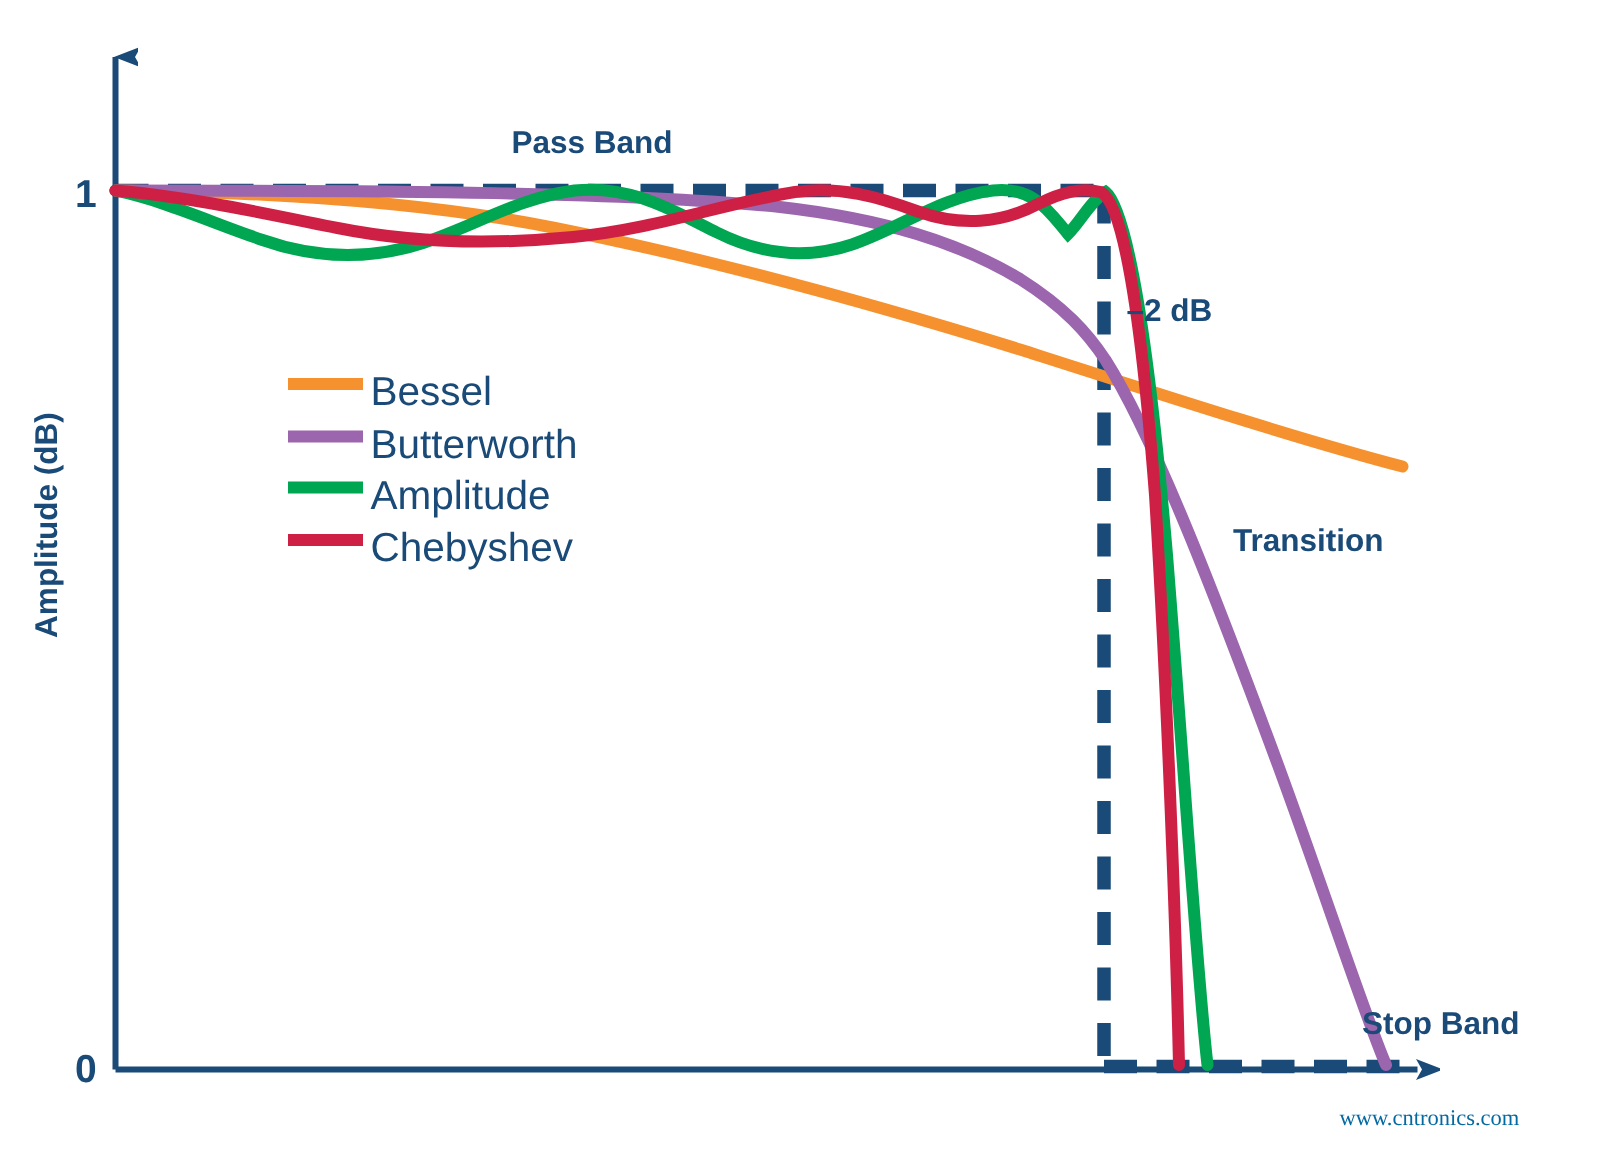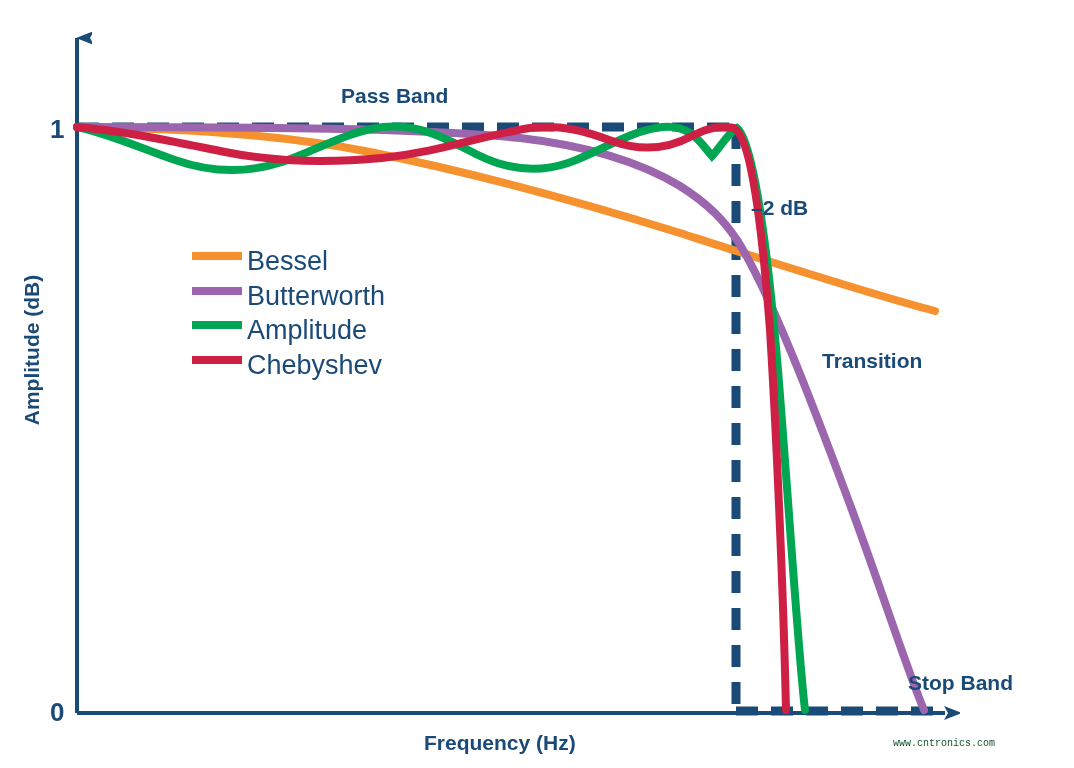--- a/index.html
+++ b/index.html
@@ -15,23 +15,23 @@
   #stopband-label{left:908px;top:659px;font-size:21px;margin-top:12px;}
   #ylabel{left:-48px;top:338px;width:160px;font-size:21px;
           transform:rotate(-90deg);text-align:center;}
   #xlabel{left:424px;top:731px;font-size:21px;}
   #tick-one{left:50px;top:114px;font-size:26px;}
   #tick-zero{left:50px;top:697px;font-size:26px;}
   .legend-text{position:absolute;color:#1a4a77;font-weight:normal;
                font-size:27px;font-family:"Liberation Sans", sans-serif;}
   #lg0{left:247px;top:246px;} #lg1{left:247px;top:281px;}
   #lg2{left:247px;top:315px;} #lg3{left:247px;top:350px;}
-  #watermark{position:absolute;left:893px;top:738px;font-size:10px;
-             color:#14532d;font-weight:normal;
-             font-family:Liberation Mono, monospace;white-space:nowrap;}
+  #watermark{position:absolute;left:893px;top:738px;font-size:15px;
+             color:#0369a1;font-weight:normal;
+             font-family:Liberation Serif, serif;white-space:nowrap;}
 </style>
 </head>
 <body>
 
 <div id="stage">
 
   <svg id="plot" viewBox="0 0 1074 768">
     <defs>
       <marker id="arrowUp" markerWidth="14" markerHeight="16" refX="7" refY="1" orient="auto" markerUnits="userSpaceOnUse">
         <path d="M7,0 L14,18 L7,14 L0,18 Z" fill="#1a4a77"></path>
@@ -95,19 +95,18 @@
   <span class="legend-text" id="lg1">Butterworth</span>
   <span class="legend-text" id="lg2">Amplitude</span>
   <span class="legend-text" id="lg3">Chebyshev</span>
 
   <span class="lbl" id="passband-label">Pass Band</span>
   <span class="lbl" id="minus3db-label">–2 dB</span>
   <span class="lbl" id="transition-label">Transition</span>
   <span class="lbl" id="stopband-label">Stop Band</span>
 
   <span class="lbl" id="ylabel">Amplitude (dB)</span>
-  <span class="lbl" id="xlabel">Frequency (Hz)</span>
 
   <span class="lbl" id="tick-one">1</span>
   <span class="lbl" id="tick-zero">0</span>
 
   <span id="watermark">www.cntronics.com</span>
 </div>
 
 </body></html>

